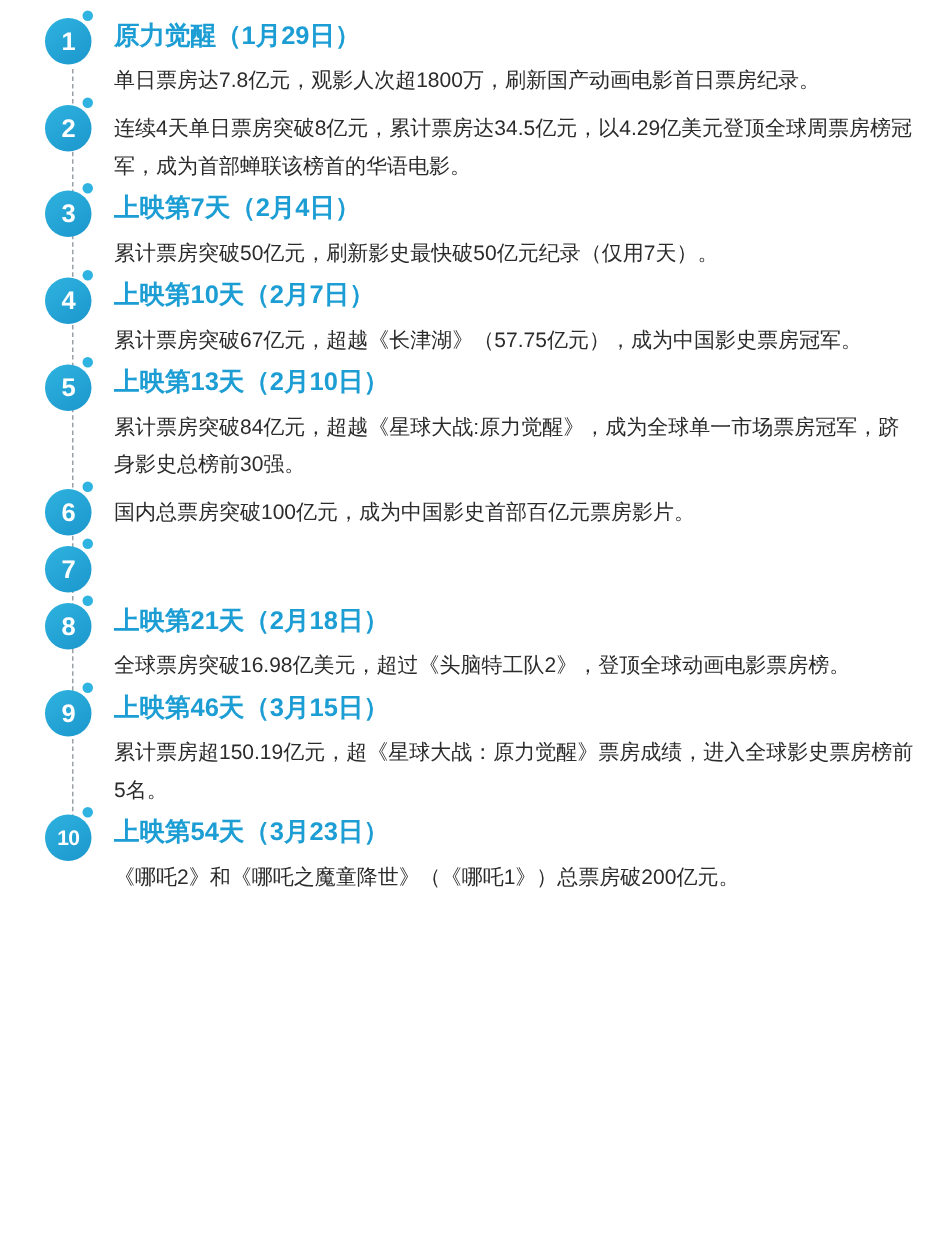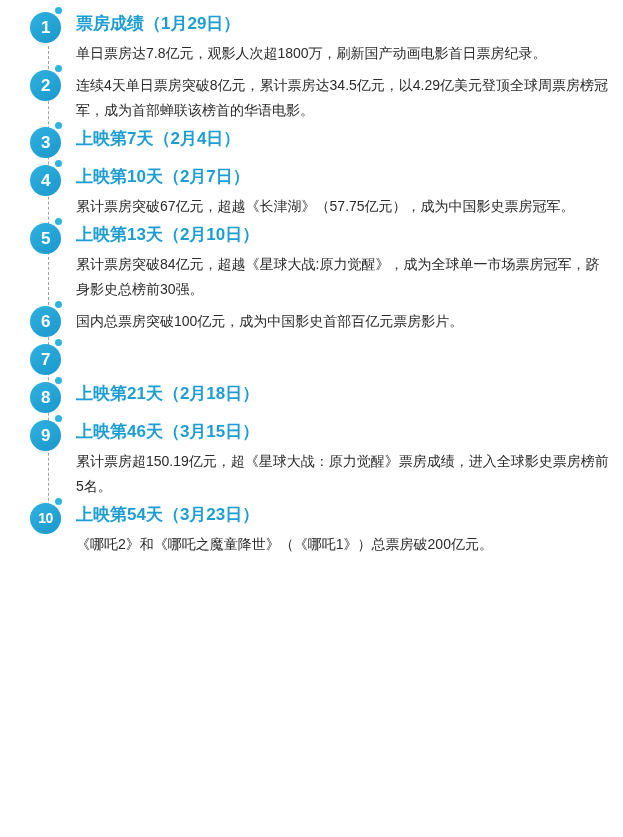--- a/index.html
+++ b/index.html
@@ -102,40 +102,41 @@
 <body>
 
 <div class="timeline">
   <div class="spine"></div>
 
   <div class="item">
     <div class="marker">
       <div class="bubble">1</div>
     </div>
     <div class="content">
-      <div class="item-title">票房成绩（1月29日）</div>
+      <div class="item-title">原力觉醒（1月29日）</div>
       <div class="item-desc">单日票房达7.8亿元，观影人次超1800万，刷新国产动画电影首日票房纪录。</div>
     </div>
   </div>
 
   <div class="item">
     <div class="marker">
       <div class="bubble">2</div>
     </div>
     <div class="content">
       <div class="item-desc">连续4天单日票房突破8亿元，累计票房达34.5亿元，以4.29亿美元登顶全球周票房榜冠军，成为首部蝉联该榜首的华语电影。</div>
     </div>
   </div>
 
   <div class="item">
     <div class="marker">
       <div class="bubble">3</div>
     </div>
     <div class="content">
       <div class="item-title">上映第7天（2月4日）</div>
+      <div class="item-desc">累计票房突破50亿元，刷新影史最快破50亿元纪录（仅用7天）。</div>
     </div>
   </div>
 
   <div class="item">
     <div class="marker">
       <div class="bubble">4</div>
     </div>
     <div class="content">
       <div class="item-title">上映第10天（2月7日）</div>
       <div class="item-desc">累计票房突破67亿元，超越《长津湖》（57.75亿元），成为中国影史票房冠军。</div>
@@ -166,20 +167,21 @@
       <div class="bubble">7</div>
     </div>
   </div>
 
   <div class="item">
     <div class="marker">
       <div class="bubble">8</div>
     </div>
     <div class="content">
       <div class="item-title">上映第21天（2月18日）</div>
+      <div class="item-desc">全球票房突破16.98亿美元，超过《头脑特工队2》，登顶全球动画电影票房榜。</div>
     </div>
   </div>
 
   <div class="item">
     <div class="marker">
       <div class="bubble">9</div>
     </div>
     <div class="content">
       <div class="item-title">上映第46天（3月15日）</div>
       <div class="item-desc">累计票房超150.19亿元，超《星球大战：原力觉醒》票房成绩，进入全球影史票房榜前5名。</div>

